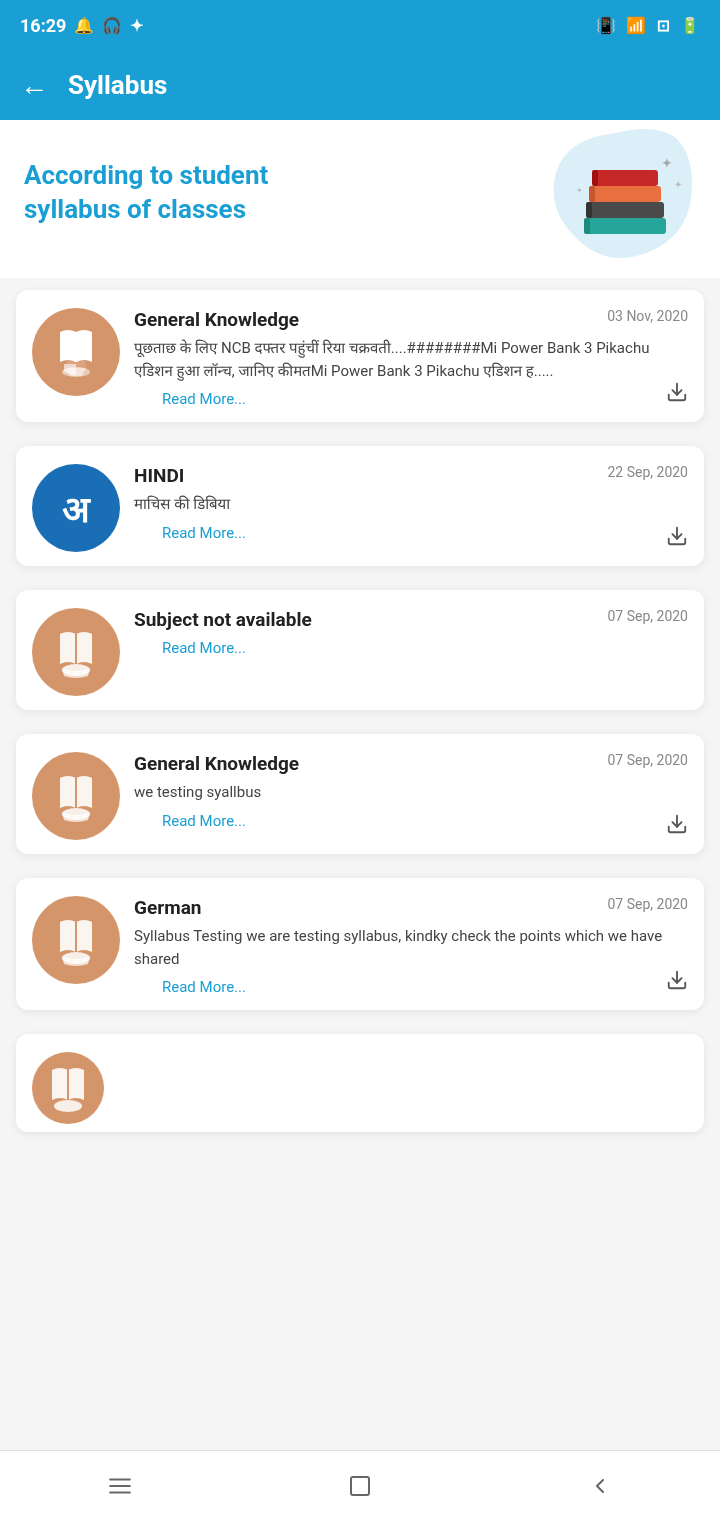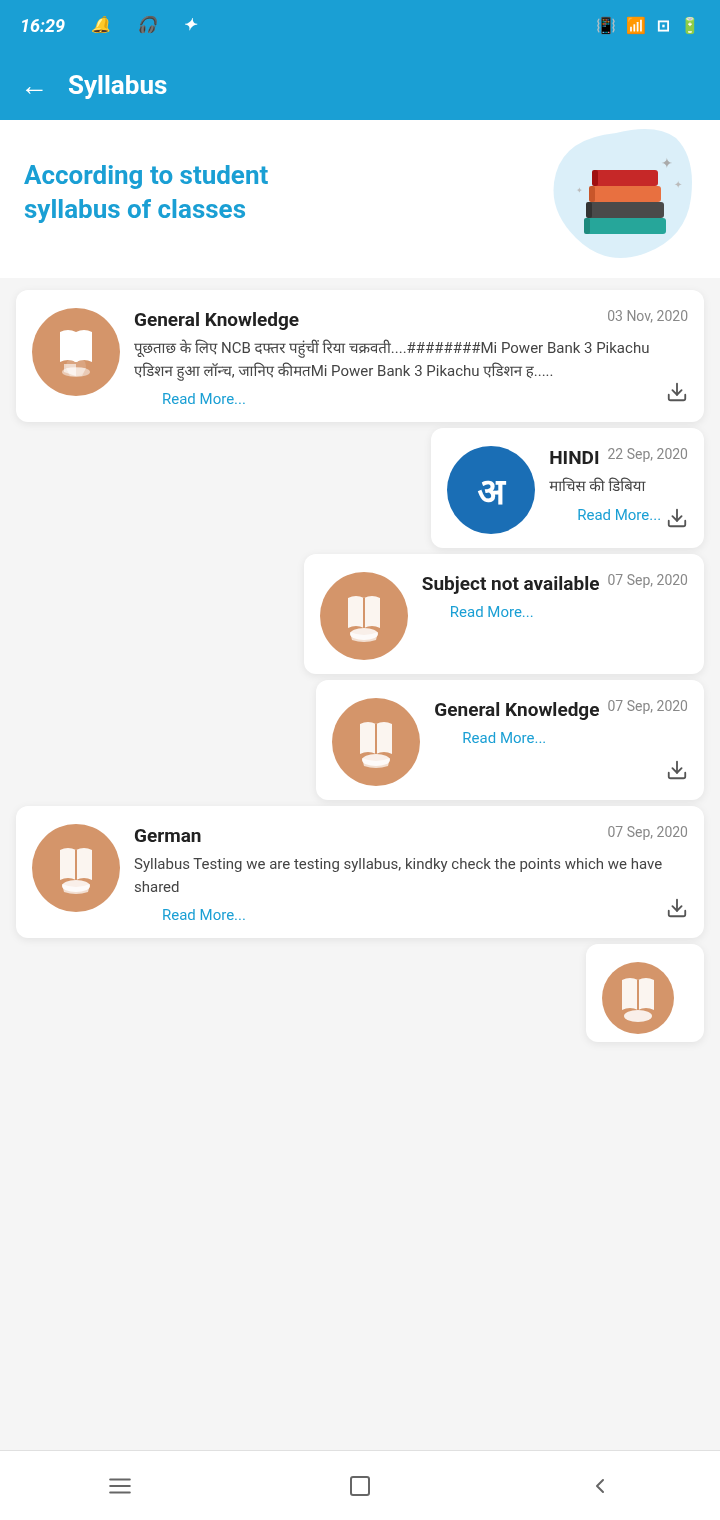--- a/index.html
+++ b/index.html
@@ -17,21 +17,21 @@
       background: #1a9fd4;
       height: 50px;
       display: flex;
       align-items: center;
       justify-content: space-between;
       padding: 0 20px;
       color: white;
       font-size: 18px;
       font-weight: bold;
     }
-    .status-left { display: flex; align-items: flex-start; gap: 26px; font-style: italic; }
+    .status-left { display: flex; align-items: center; gap: 8px; }
     .status-right { display: flex; align-items: center; gap: 10px; }
     .status-icon { font-size: 16px; }
 
     
     .app-bar {
       background: #1a9fd4;
       height: 70px;
       display: flex;
       align-items: center;
       padding: 0 20px;
@@ -79,22 +79,21 @@
       top: 0;
       width: 160px;
       height: 130px;
     }
 
     
     .content {
       padding: 12px 16px;
       display: flex;
       flex-direction: column;
-      gap: 6px;
-      align-items: flex-end;
+      gap: 24px;
     }
 
     
     .syllabus-card {
       background: white;
       border-radius: 12px;
       padding: 18px 16px 14px 16px;
       display: flex;
       flex-direction: row;
       gap: 14px;
@@ -333,20 +332,21 @@
         <line x1="26" y1="8" x2="26" y2="38" stroke="#d4956a" stroke-width="2"></line>
         <ellipse cx="26" cy="44" rx="14" ry="6" fill="white" opacity="0.85"></ellipse>
         <path fill="white" d="M12,42 Q26,48 40,42 L38,50 Q26,54 14,50 Z" opacity="0.7"></path>
       </svg>
     </div>
     <div class="card-body">
       <div class="card-header-row">
         <span class="card-subject">General Knowledge</span>
         <span class="card-date">07 Sep, 2020</span>
       </div>
+      <div class="card-description">we testing syallbus</div>
       <span class="card-read-more">Read More...</span>
     </div>
     <span class="card-download">
       <svg width="22" height="22" viewBox="0 0 24 24" fill="none" stroke="#555" stroke-width="2" stroke-linecap="round" stroke-linejoin="round">
         <path d="M21 15v4a2 2 0 01-2 2H5a2 2 0 01-2-2v-4"></path>
         <polyline points="7 10 12 15 17 10"></polyline>
         <line x1="12" y1="15" x2="12" y2="3"></line>
       </svg>
     </span>
   </div>

